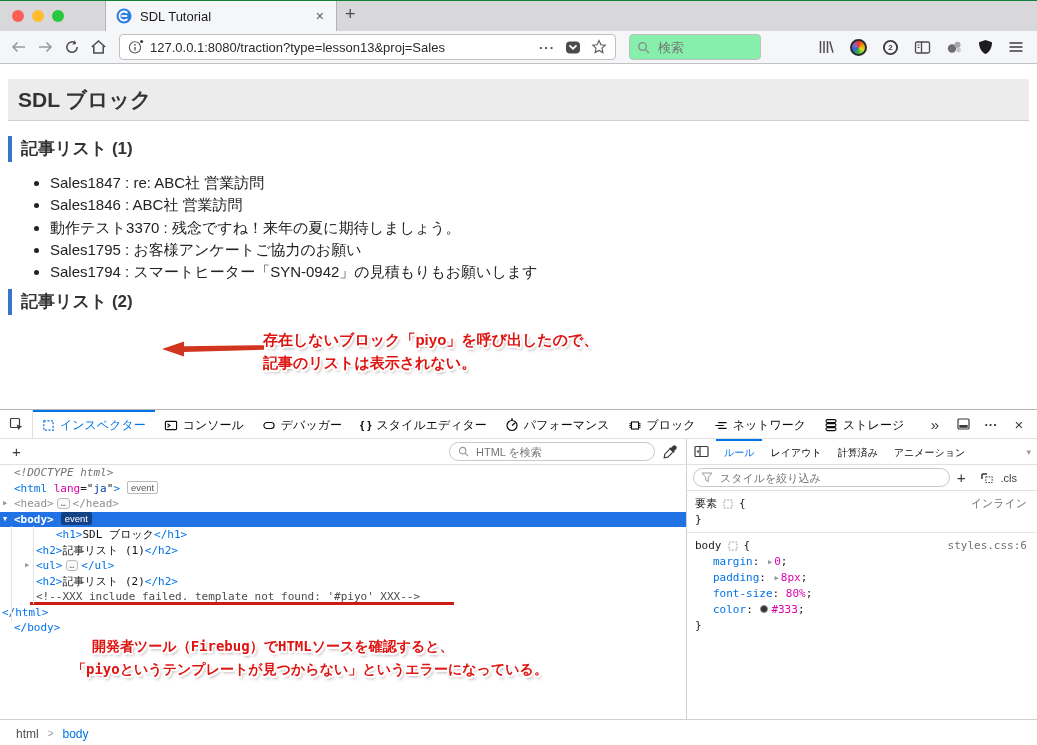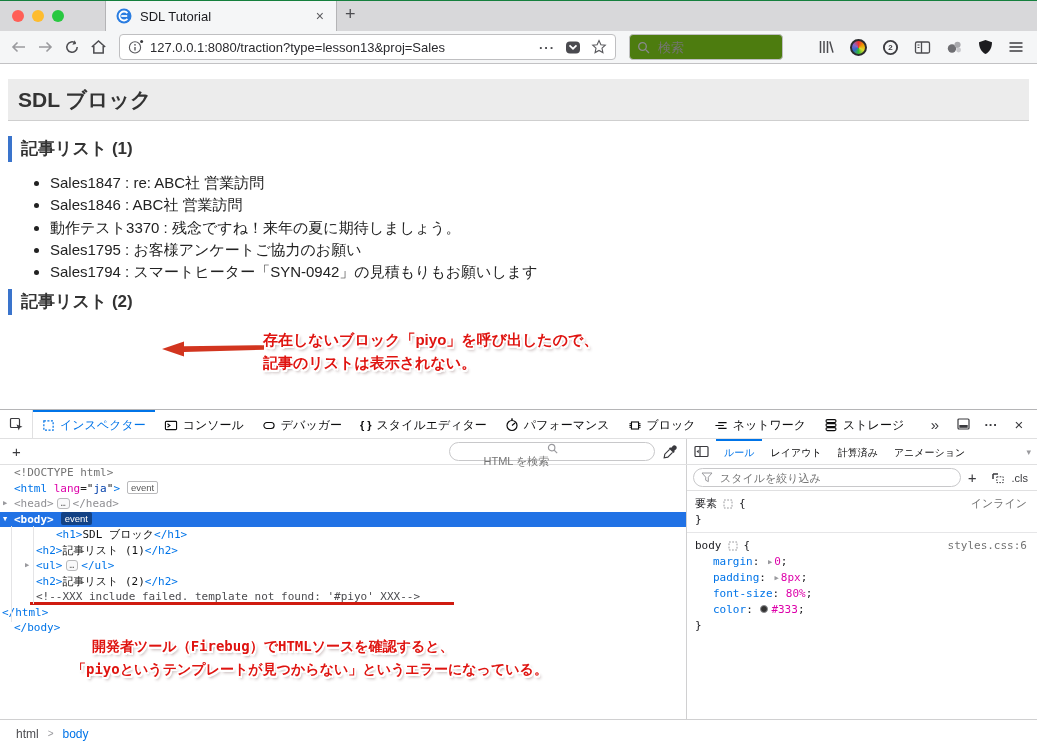--- a/index.html
+++ b/index.html
@@ -21,21 +21,21 @@
   
   .navbar{position:absolute;left:0;top:30px;width:1037px;height:33px;background:#f5f6f7;
     border-bottom:1px solid #c2c2c4;display:flex;align-items:center;}
   .navbtn{margin-left:10px;}
   .urlbar{margin-left:12px;width:497px;height:26px;background:#fff;border:1px solid #bfbfc1;border-radius:4px;
     display:flex;align-items:center;padding:0 8px;position:relative;}
   .url-text{margin-left:6px;font-size:13px;color:#2a2a2e;white-space:nowrap;overflow:hidden;width:372px;
     -webkit-mask-image:linear-gradient(to right,#000 88%,transparent);mask-image:linear-gradient(to right,#000 88%,transparent);}
   .url-actions{display:flex;align-items:center;gap:10px;margin-left:auto;}
   .url-dots{font-size:13px;font-weight:bold;color:#4c4c50;letter-spacing:1px;}
-  .searchbox{margin-left:13px;width:154px;height:26px;background:#4d7c0f;border:1px solid #bfbfc1;border-radius:4px;
+  .searchbox{margin-left:13px;width:132px;height:26px;background:#86efac;border:1px solid #bfbfc1;border-radius:4px;
     display:flex;align-items:center;padding:0 7px;color:#767676;}
   .searchbox input{border:none;outline:none;width:100px;font-size:13px;margin-left:6px;
     font-family:"Liberation Sans",sans-serif;background:transparent;}
   .nav-right{display:flex;align-items:center;gap:15px;margin-left:auto;margin-right:13px;}
   .colorwheel{width:17px;height:17px;border-radius:50%;border:2px solid #2b2b2e;
     background:conic-gradient(#e33,#e90,#dd3,#3b3,#36c,#86c,#e33);}
 
   
   .content{position:absolute;left:0;top:63px;width:1037px;height:345px;background:#fff;}
   .h1-banner{position:absolute;left:8px;right:8px;top:15px;height:42px;background:#ececec;
@@ -62,60 +62,60 @@
     border-top:2px solid transparent;}
   .dt-tab.active{color:var(--accent-blue);border-top-color:var(--accent-blue);}
   .brace-glyph{font-weight:bold;font-size:11px;}
   .dt-tabbar-right{margin-left:auto;display:flex;align-items:center;gap:4px;padding-right:6px;color:#3a3a3e;}
   .dt-tb-btn{width:24px;display:flex;align-items:center;justify-content:center;font-size:13px;color:#3a3a3e;}
 
   .dt-toolbar{position:absolute;left:0;top:29px;width:1037px;height:26px;display:flex;border-bottom:1px solid #e0e0e1;}
   .dt-toolbar-left{width:687px;border-right:1px solid #d0d0d1;display:flex;align-items:center;}
   .addnode{margin-left:12px;font-size:15px;color:#3a3a3e;}
   .htmlsearch{margin-left:auto;width:206px;height:19px;border:1px solid #c8c8ca;border-radius:10px;
-    display:flex;align-items:center;padding:0 8px;color:#8a8a8e;flex-direction:column;}
+    display:flex;align-items:center;padding:0 8px;color:#8a8a8e;}
   .htmlsearch input{border:none;outline:none;flex:1;font-size:11px;margin-left:5px;background:transparent;
     font-family:"Liberation Sans",sans-serif;}
   .eyedrop{margin:0 8px;color:#3a3a3e;}
   .dt-toolbar-right{flex:1;display:flex;align-items:stretch;}
   .threepane{display:flex;align-items:center;padding:0 7px;color:#3a3a3e;}
   .sb-tab{display:flex;align-items:center;padding:0 8px;font-size:10px;color:#0c0c0d;border-top:2px solid transparent;}
   .sb-tab.active{color:var(--accent-blue);border-top-color:var(--accent-blue);}
   .sb-caret{margin-left:auto;margin-right:6px;align-self:center;color:#9a9a9e;font-size:9px;}
 
   
   .dt-main{position:absolute;left:0;top:55px;width:1037px;height:254px;display:flex;}
   .markup{position:relative;width:687px;border-right:1px solid #d0d0d1;
     font-family:"DejaVu Sans Mono",monospace;font-size:11px;overflow:hidden;}
   .m-line{position:relative;height:15.5px;line-height:15.5px;white-space:pre;}
   .m-arrow{position:absolute;top:0;font-size:7px;color:#9a9a9e;}
   .seg.tag{color:var(--tag-blue);} .seg.attr{color:var(--attr-magenta);} .seg.val{color:var(--attr-value-blue);}
   .seg.plain{color:#202020;} .seg.text{color:#111;} .seg.dim{color:#8f8f93;}
-  .seg.comment{color:#4c4c50;} .seg.doctype{color:#737373;}
+  .seg.comment{color:#4c4c50;} .seg.doctype{color:#737373;font-style:italic;}
   .ellipsis-badge{display:inline-block;border:1px solid #b9b9bb;border-radius:3px;background:#f9f9fa;
     color:#737373;font-size:8px;line-height:9px;padding:0 3px;margin:0 3px;vertical-align:1px;}
   .event-badge{display:inline-block;border:1px solid #b9b9bb;border-radius:2px;background:#fff;color:#585858;
     font-size:9.5px;line-height:11px;padding:0 3px;margin-left:7px;font-family:"Liberation Sans",sans-serif;vertical-align:1px;}
   .m-line.selected{background:var(--selection-blue);}
   .m-line.selected .seg{color:#fff;font-weight:bold;}
   .m-line.selected .m-arrow{color:#fff;}
   .m-line.selected .event-badge{background:rgba(0,0,0,.42);border-color:transparent;color:#fff;font-weight:normal;}
   .m-line.underlined::after{content:"";position:absolute;left:30px;top:12.5px;width:424px;height:3px;background:#cf1b10;}
   .guide{position:absolute;width:1px;background:#e4e4e6;}
   .annot-dt{font-size:14px;line-height:23px;position:absolute;}
 
   
   .rules{position:relative;flex:1;font-family:"DejaVu Sans Mono",monospace;font-size:11px;color:#1a1a1e;}
   .filter-row{height:26px;display:flex;align-items:center;border-bottom:1px solid #e0e0e1;}
   .rule-filter{flex:1;height:19px;margin-left:6px;border:1px solid #c8c8ca;border-radius:10px;
     display:flex;align-items:center;padding:0 7px;color:#8a8a8e;}
   .rule-filter input{border:none;outline:none;flex:1;font-size:11px;margin-left:5px;background:transparent;
     font-family:"Liberation Sans",sans-serif;}
   .rf-btn{display:flex;align-items:center;justify-content:center;padding:0 7px;color:#3a3a3e;font-size:14px;}
-  .cls-btn{font-size:11px;font-family:"Liberation Sans",sans-serif;color:#3a3a3e;padding-right:9px;}
+  .cls-btn{font-size:11px;font-family:"Liberation Sans",sans-serif;color:#3a3a3e;padding-right:20px;}
   .rule-block{padding:5px 6px 4px 8px;}
   .rule-block.first{border-bottom:1px solid #e6e6e8;}
   .rule-head{display:flex;align-items:center;line-height:16px;}
   .rule-sel{color:#1a1a1e;}
   .rule-target{margin:0 5px;color:#9a9a9e;}
   .rule-src{margin-left:auto;color:#737373;padding-right:4px;font-size:11px;}
   .prop{padding-left:18px;line-height:16px;white-space:pre;}
   .prop .pname{color:var(--prop-name-blue);}
   .prop .pval{color:var(--prop-value-magenta);}
   .prop .expander{color:#9a9a9e;font-size:7px;vertical-align:1px;margin:0 2px;}

